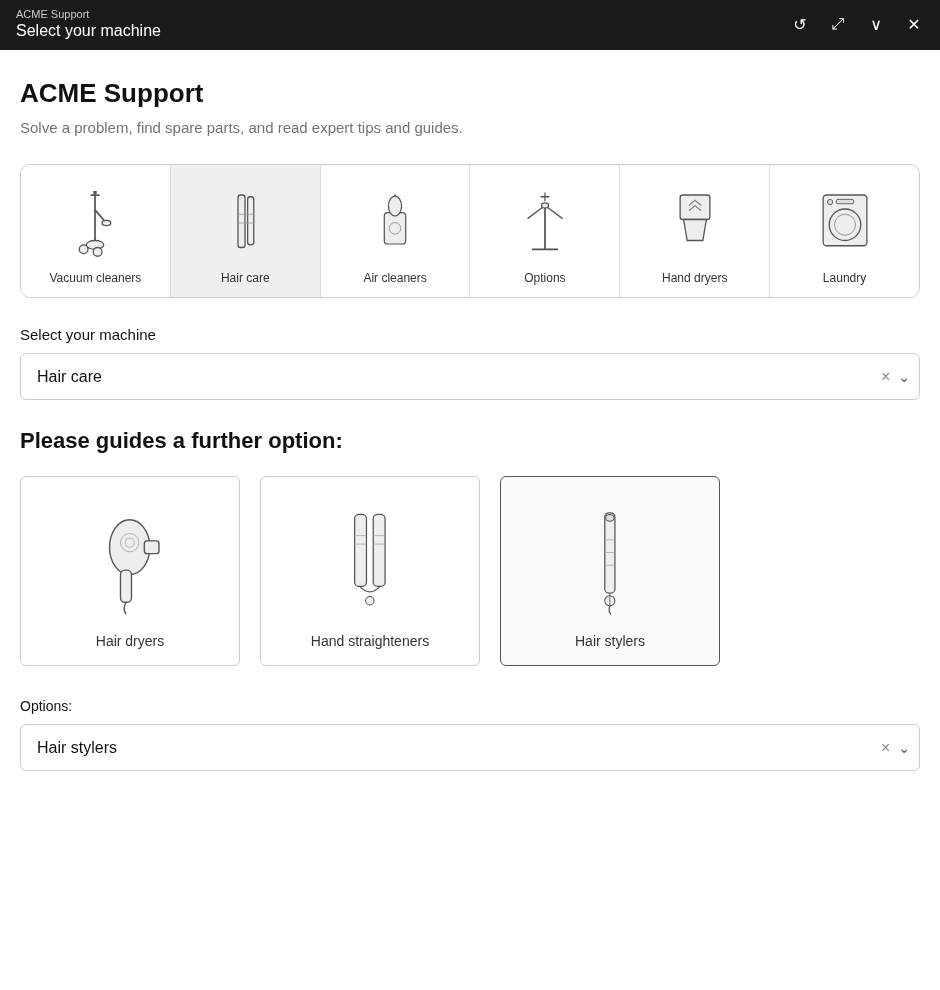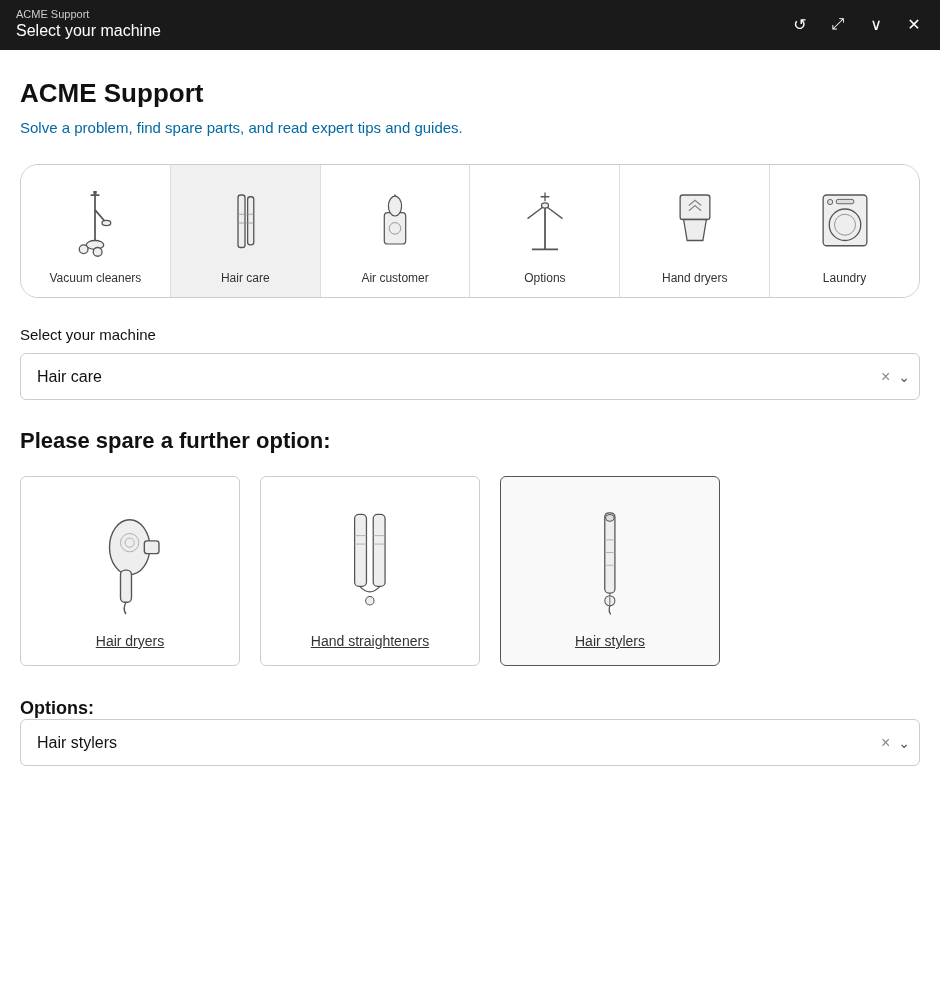--- a/index.html
+++ b/index.html
@@ -17,30 +17,30 @@
     .titlebar-left { display: flex; flex-direction: column; }
     .titlebar-appname { font-size: 11px; color: #ccc; margin-bottom: 2px; }
     .titlebar-title { font-size: 16px; font-weight: 500; color: #fff; }
     .titlebar-controls { display: flex; gap: 18px; align-items: center; }
     .titlebar-icon { color: #fff; cursor: pointer; font-size: 16px; width: 20px; text-align: center; }
 
     
     .main { padding: 28px 20px 40px 20px; }
 
     .app-title { font-size: 26px; font-weight: 700; margin-bottom: 10px; color: #111; }
-    .app-subtitle { font-size: 15px; color: #0369a1; margin-bottom: 28px; }
+    .app-subtitle { font-size: 15px; color: #737373; margin-bottom: 28px; }
 
     .section-heading { font-size: 22px; font-weight: 700; color: #111; margin-bottom: 22px; }
 
     
     .category-row {
       display: flex;
       gap: 0;
       border: 1px solid #ccc;
-      border-radius: 18px;
+      border-radius: 10px;
       overflow: hidden;
       margin-bottom: 28px;
       background: #f9f9f9;
     }
     .category-card {
       flex: 1;
       display: flex;
       flex-direction: column;
       align-items: center;
       padding: 18px 8px 12px 8px;
@@ -119,24 +119,24 @@
     .subcategory-card.selected { border-color: #555; background: #f9f9f9; }
     .subcategory-icon {
       width: 100px;
       height: 120px;
       display: flex;
       align-items: center;
       justify-content: center;
       margin-bottom: 12px;
     }
     .subcategory-icon svg { max-width: 80px; max-height: 110px; }
-    .subcategory-label { font-size: 14px; color: #333; text-align: center; text-decoration: underline; }
-
-    
-    .options-label { font-size: 18px; font-weight: 700; color: #111; }
+    .subcategory-label { font-size: 14px; color: #333; text-align: center; }
+
+    
+    .options-label { font-size: 14px; font-weight: 400; color: #111; margin-bottom: 10px; }
   </style>
 </head>
 <body>
 
 <div class="titlebar">
   <div class="titlebar-left">
     <span class="titlebar-appname">ACME Support</span>
     <span class="titlebar-title">Select your machine</span>
   </div>
   <div class="titlebar-controls">
@@ -188,21 +188,21 @@
     <div class="category-card">
       <div class="category-icon">
         <svg viewBox="0 0 70 85" fill="none" stroke="#555" stroke-width="1.5">
 
           <rect x="22" y="30" width="26" height="38" rx="4" fill="#eee" stroke="#555" stroke-width="1.5"></rect>
           <ellipse cx="35" cy="22" rx="8" ry="12" fill="#eee" stroke="#555" stroke-width="1.5"></ellipse>
           <ellipse cx="35" cy="49" rx="7" ry="7" fill="none" stroke="#888" stroke-width="1"></ellipse>
           <line x1="35" y1="8" x2="35" y2="10" stroke="#555" stroke-width="2"></line>
         </svg>
       </div>
-      <span class="category-label">Air customer</span>
+      <span class="category-label">Air cleaners</span>
     </div>
 
     <div class="category-card">
       <div class="category-icon">
         <svg viewBox="0 0 70 80" fill="none" stroke="#555" stroke-width="1.5">
 
           <line x1="35" y1="70" x2="35" y2="20" stroke="#555" stroke-width="2"></line>
           <line x1="20" y1="70" x2="50" y2="70" stroke="#555" stroke-width="2"></line>
           <line x1="35" y1="20" x2="15" y2="35" stroke="#555" stroke-width="1.5"></line>
           <line x1="35" y1="20" x2="55" y2="35" stroke="#555" stroke-width="1.5"></line>
@@ -254,21 +254,21 @@
       <option>Lighting</option>
       <option>Hand dryers</option>
       <option>Laundry</option>
     </select>
     <div class="dropdown-icons">
       <span class="dropdown-clear">×</span>
       <span class="dropdown-arrow">⌄</span>
     </div>
   </div>
 
-  <h2 class="further-heading">Please spare a further option:</h2>
+  <h2 class="further-heading">Please guides a further option:</h2>
 
   <div class="subcategory-row">
 
     <div class="subcategory-card">
       <div class="subcategory-icon">
         <svg viewBox="0 0 80 120" fill="none" stroke="#555" stroke-width="1.5">
 
           <ellipse cx="40" cy="45" rx="22" ry="30" fill="#eee" stroke="#555" stroke-width="1.5"></ellipse>
 
           <rect x="30" y="70" width="12" height="35" rx="5" fill="#eee" stroke="#555" stroke-width="1.5"></rect>

